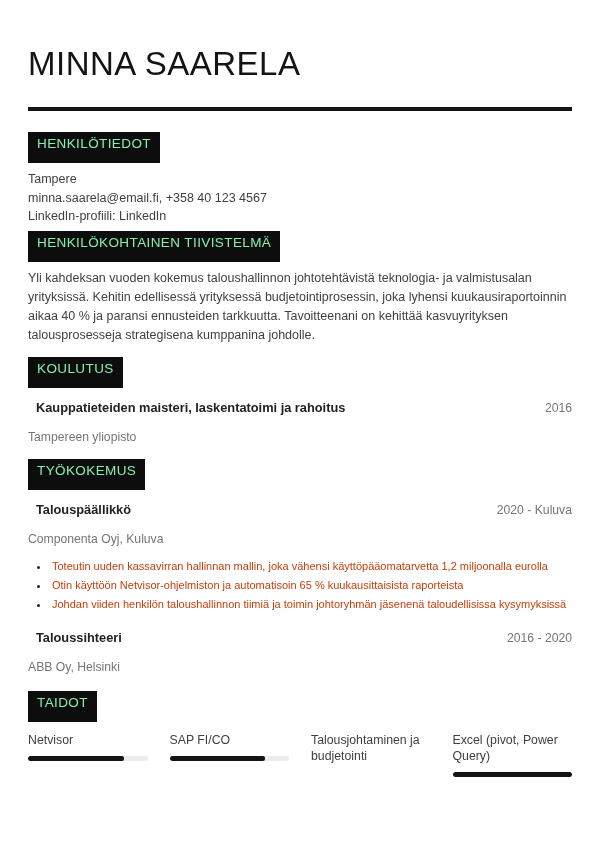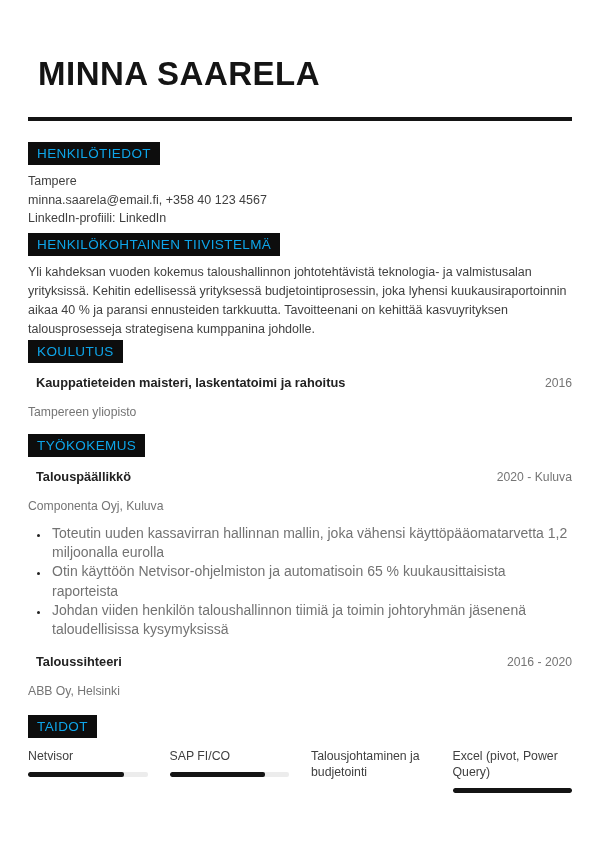--- a/index.html
+++ b/index.html
@@ -8,45 +8,45 @@
     width:600px;height:848px;
     margin:0 auto;
     background:#ffffff;
     box-sizing:border-box;
     padding:44px 28px 0 28px;
     font-family:"Liberation Sans","DejaVu Sans",sans-serif;
     color:#3f3f3f;
     overflow:hidden;
   }
   h1.name{
-    margin:10px;
+    margin:0;
     font-size:33px;
     line-height:40px;
-    font-weight:700;
+    font-weight:400;
     letter-spacing:0.5px;
     color:#141414;
   }
   .divider{
     margin-top:23px;
     height:4px;
     background:#141414;
   }
   .sec-title{
     display:inline-block;
     background:#0d0d0d;
-    color:#0ea5e9;
+    color:#86efac;
     font-size:13.5px;
     line-height:15px;
     letter-spacing:0.4px;
-    padding:4px 9px 4px 9px;
+    padding:4px 9px 12px 9px;
     font-weight:400;
   }
   .mt-personal{margin-top:21px;}
   .mt-summary{margin-top:5px;}
-  .mt-edu{margin-top:0;}
+  .mt-edu{margin-top:11px;}
   .mt-work{margin-top:14px;}
   .mt-skills{margin-top:16px;text-align:center;}
   .contact{margin-top:7px;font-size:12.5px;line-height:18.5px;color:#3f3f3f;}
   .summary{
     margin:7px 0 0 0;
     font-size:12.5px;
     line-height:19.3px;
     color:#3f3f3f;
   }
   .entry{margin-top:11px;}
@@ -70,23 +70,23 @@
   }
   .entry-sub{
     margin-top:12px;
     font-size:12.2px;
     color:#757575;
     line-height:16px;
   }
   ul.bullets{
     margin:10px 0 0 0;
     padding:0 0 0 22px;
-    font-size:14px;
+    font-size:11px;
     line-height:19.3px;
-    color:#737373;
+    color:#c2410c;
   }
   ul.bullets li{margin:0;padding-left:2px;}
   ul.bullets li::marker{color:#222;font-size:11px;}
   .skills-grid{
     margin-top:10px;
     display:grid;
     grid-template-columns:1fr 1fr 1fr 1fr;
     column-gap:22px;
     row-gap:14px;
   }

